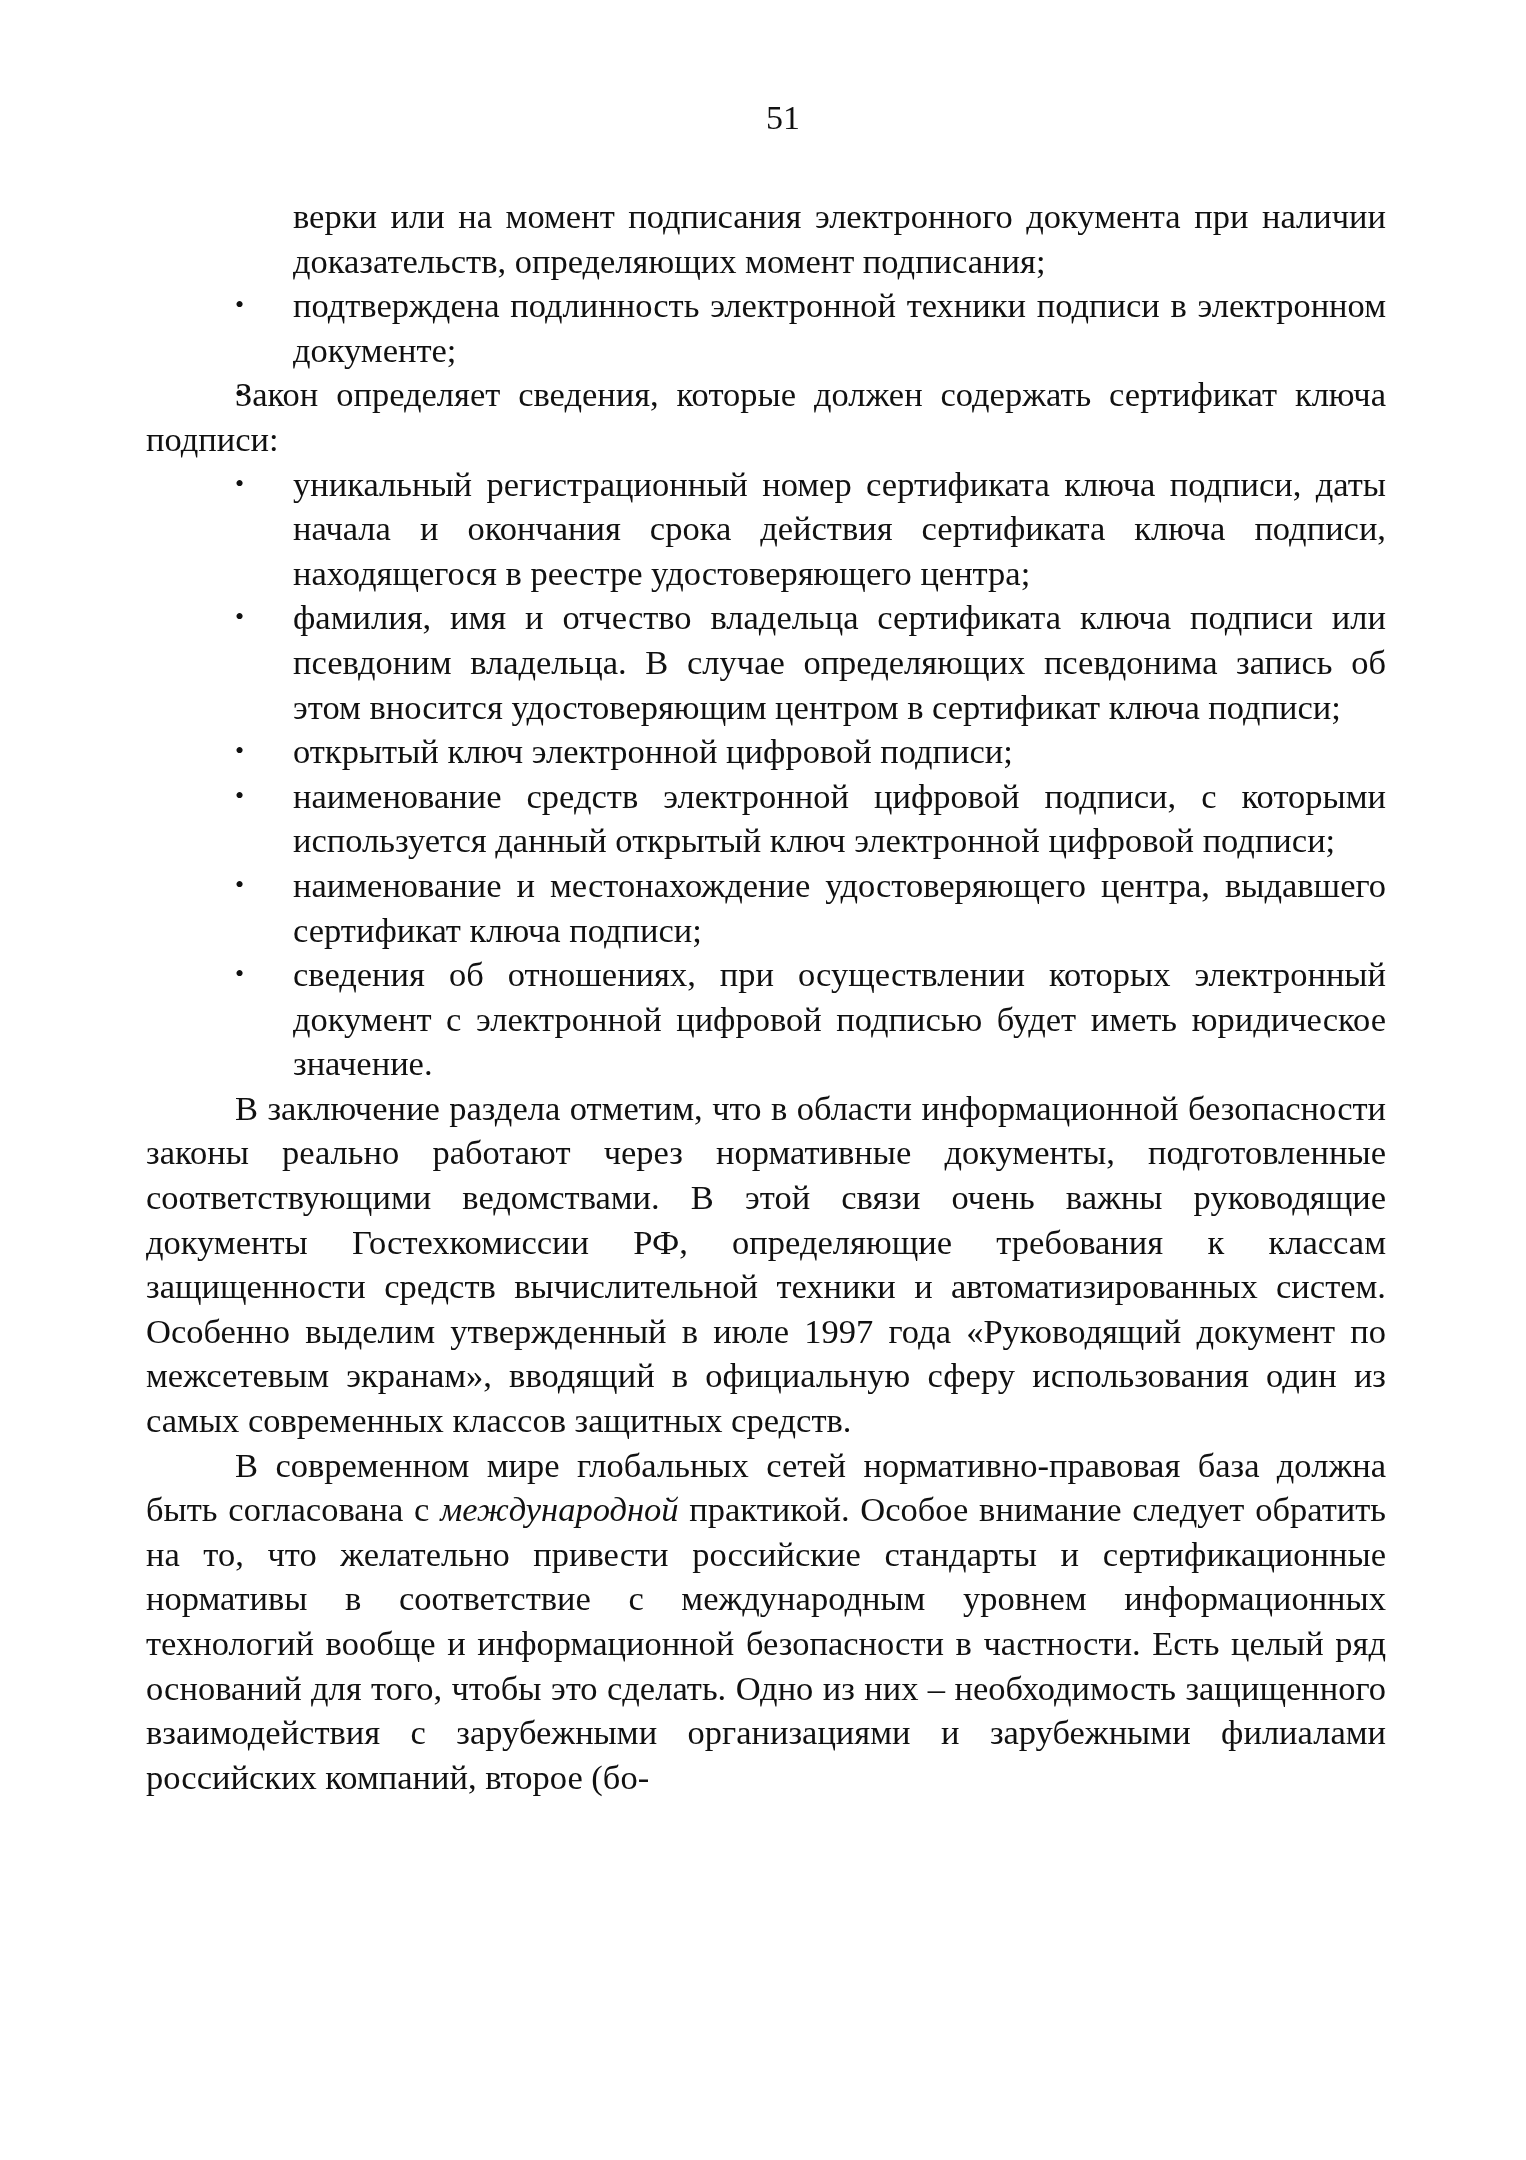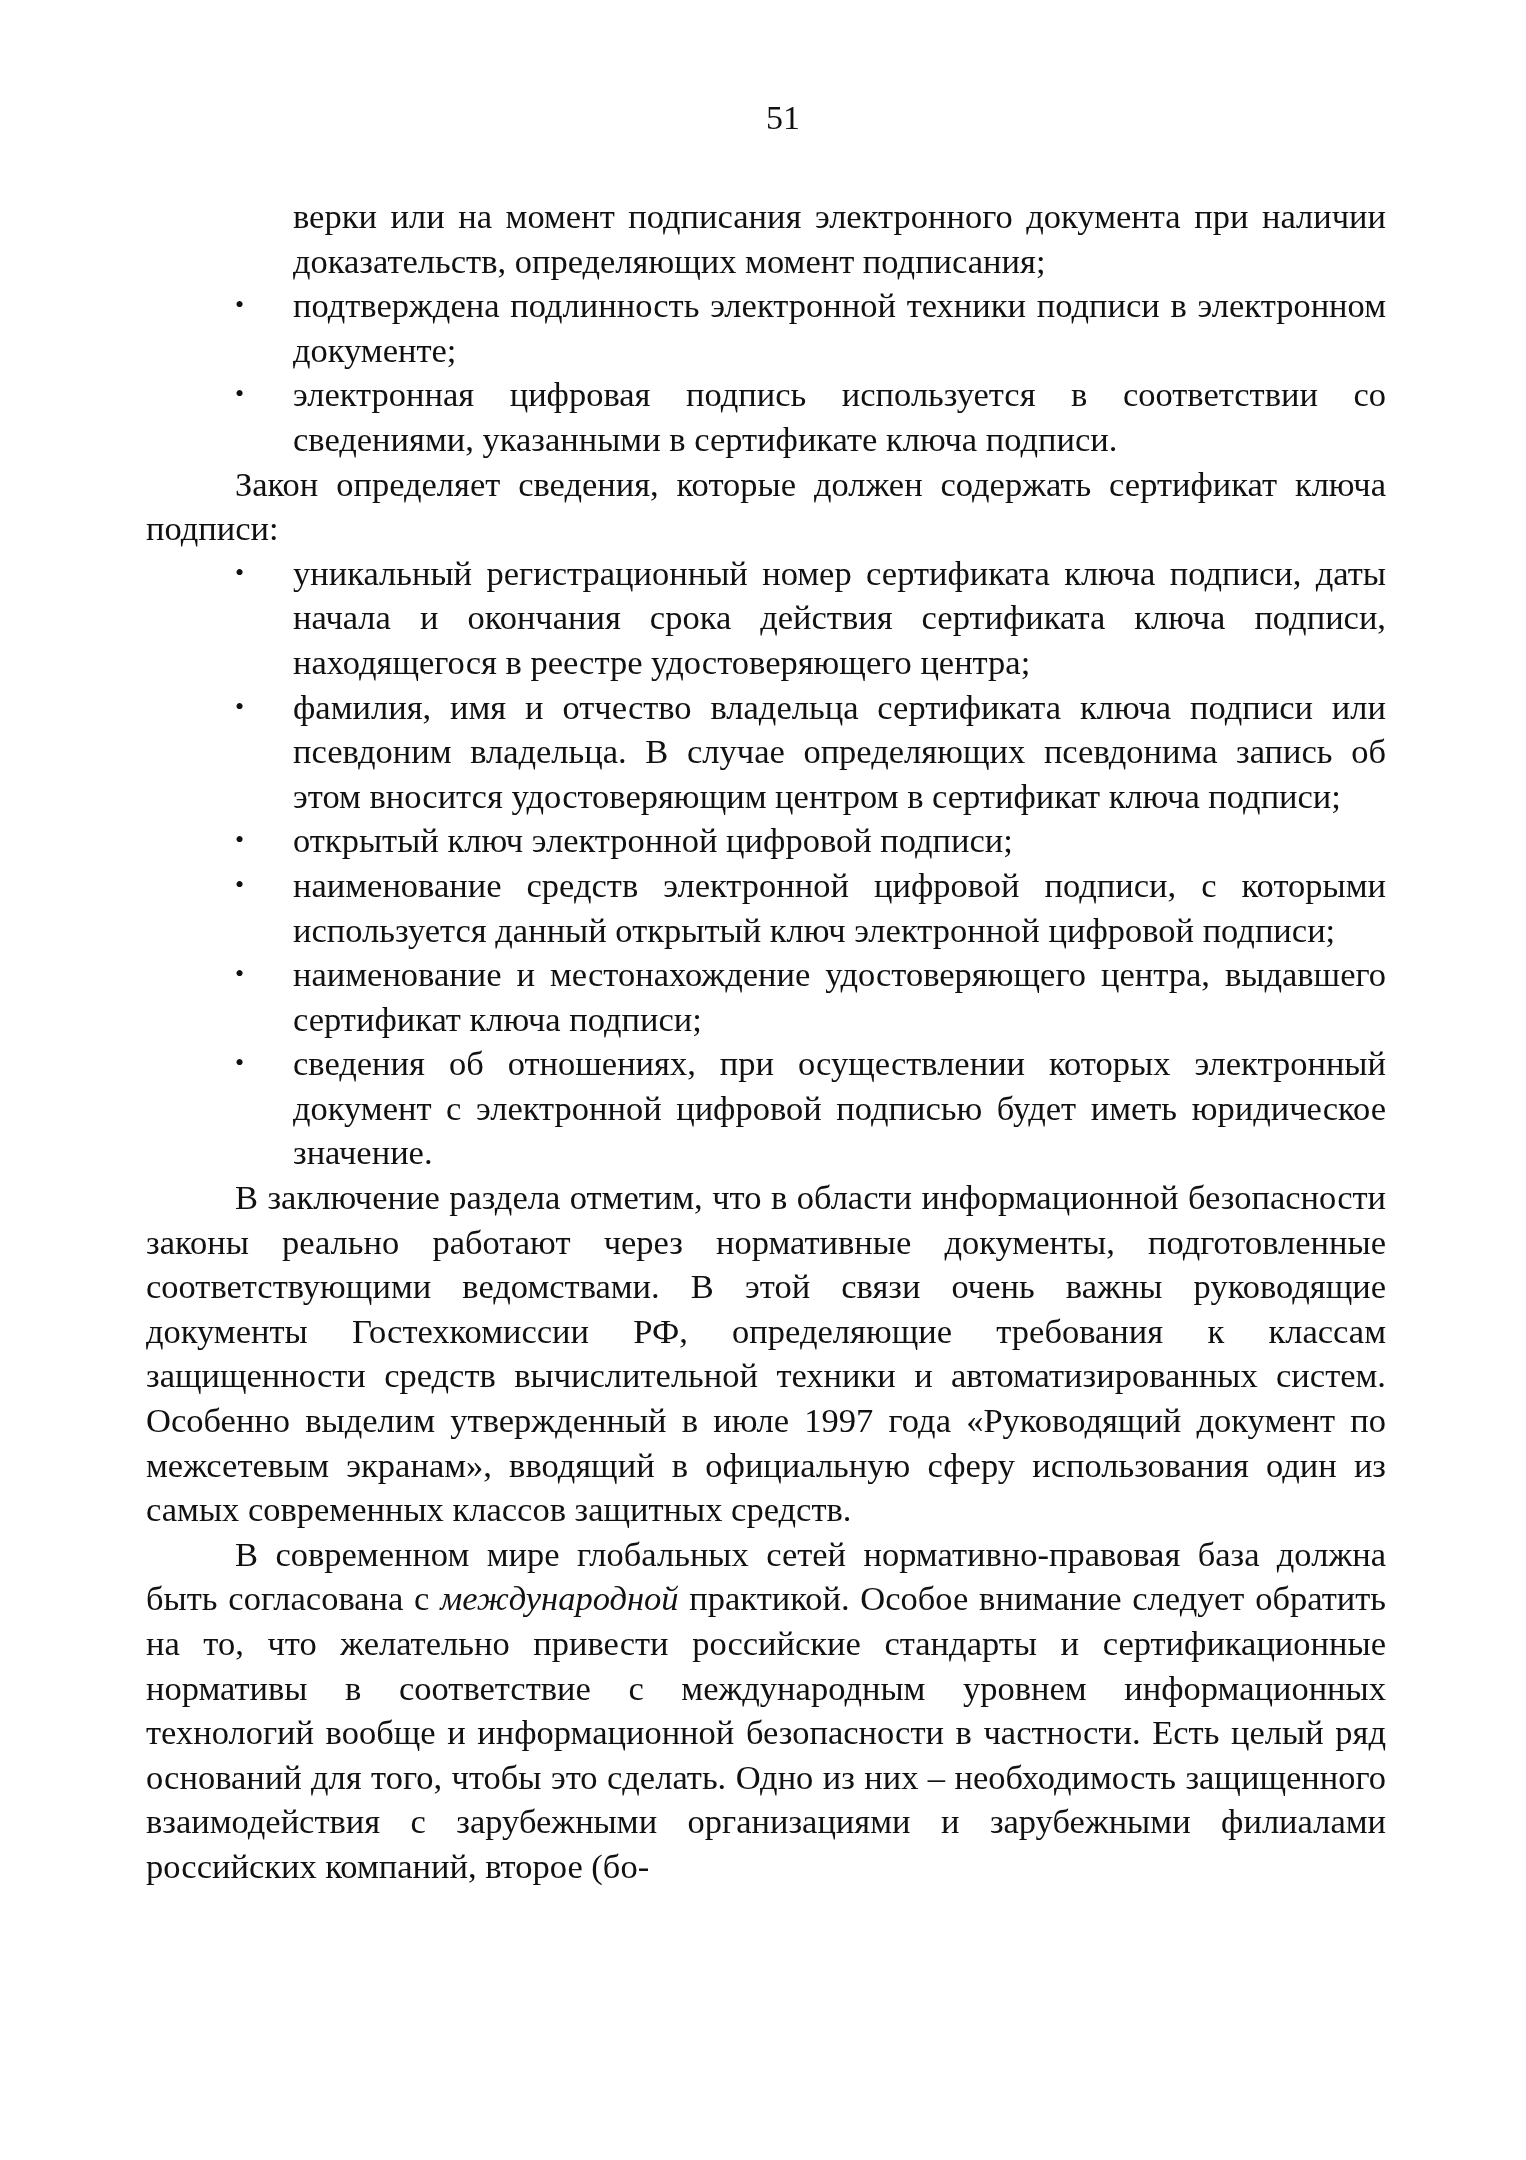--- a/index.html
+++ b/index.html
@@ -20,21 +20,21 @@
 </head>
 <body>
 
 <div class="page-number">51</div>
 
 <div class="content">
   <div class="cont">верки или на момент подписания электронного документа при наличии доказательств, определяющих момент подписания;</div>
 
   <ul class="bullets">
     <li><span class="bullet">•</span><span>подтверждена подлинность электронной техники подписи в электронном документе;</span></li>
-    <li><span class="bullet">•</span><span>электронная цифровая подпись используется в соответствии со сведениями, указанными в сертификате ключа подписи.</span></li>
+    <li><span class="bullet">•</span></li>
   </ul>
 
   <p class="para">Закон определяет сведения, которые должен содержать сертификат ключа подписи:</p>
 
   <ul class="bullets">
     <li><span class="bullet">•</span><span>уникальный регистрационный номер сертификата ключа подписи, даты начала и окончания срока действия сертификата ключа подписи, находящегося в реестре удостоверяющего центра;</span></li>
     <li><span class="bullet">•</span><span>фамилия, имя и отчество владельца сертификата ключа подписи или псевдоним владельца. В случае определяющих псевдонима запись об этом вносится удостоверяющим центром в сертификат ключа подписи;</span></li>
     <li><span class="bullet">•</span><span>открытый ключ электронной цифровой подписи;</span></li>
     <li><span class="bullet">•</span><span>наименование средств электронной цифровой подписи, с которыми используется данный открытый ключ электронной цифровой подписи;</span></li>
     <li><span class="bullet">•</span><span>наименование и местонахождение удостоверяющего центра, выдавшего сертификат ключа подписи;</span></li>

